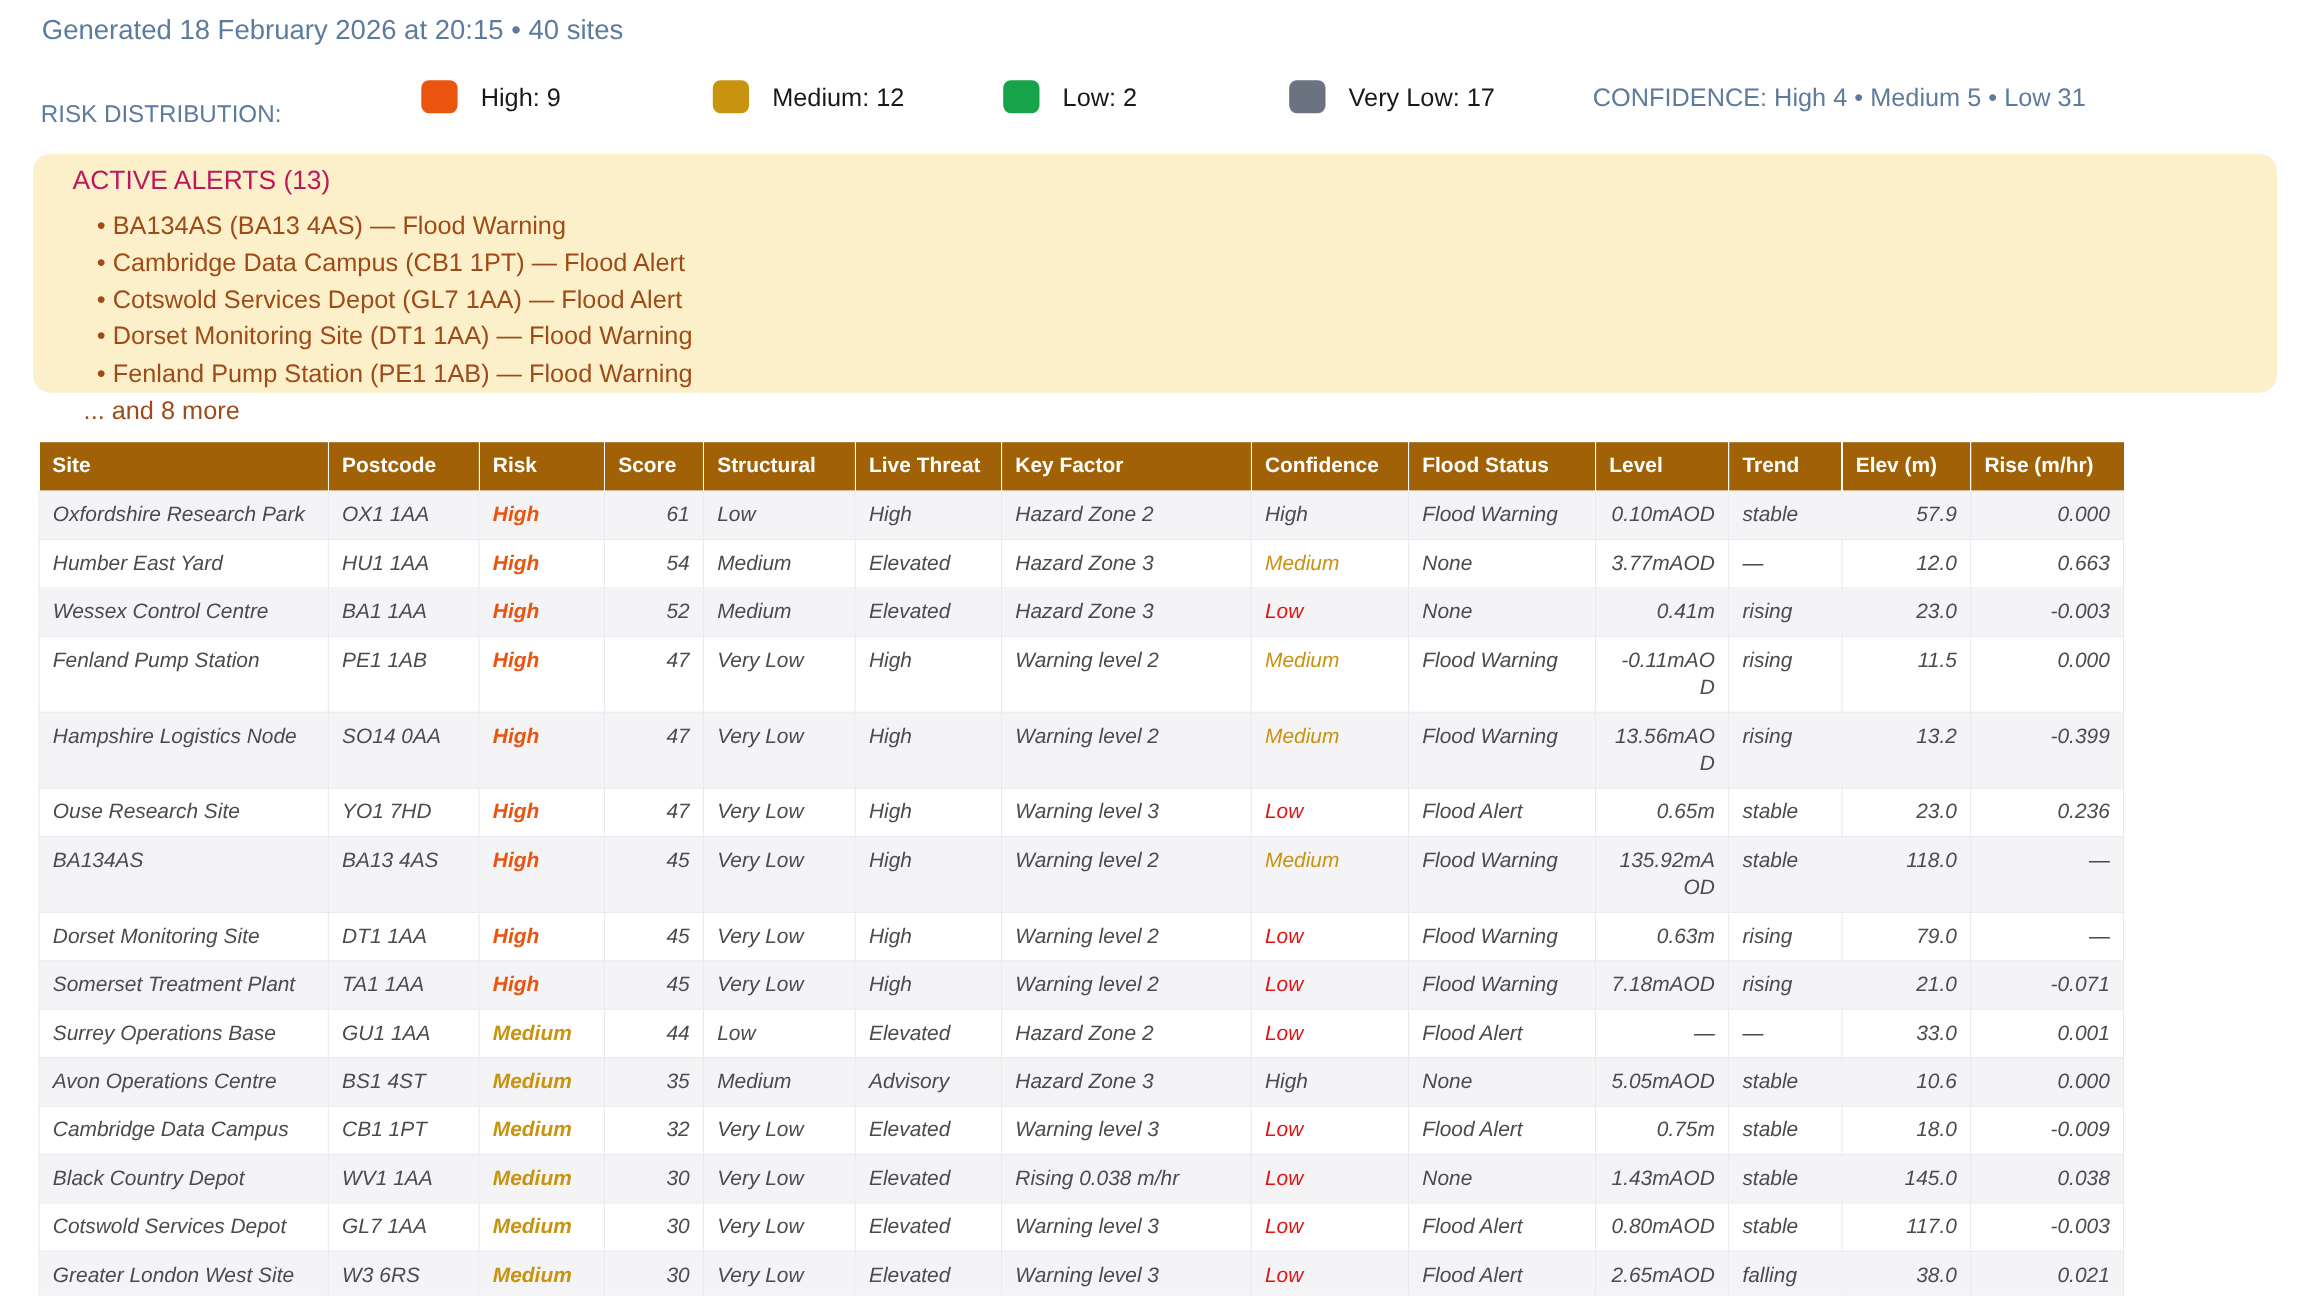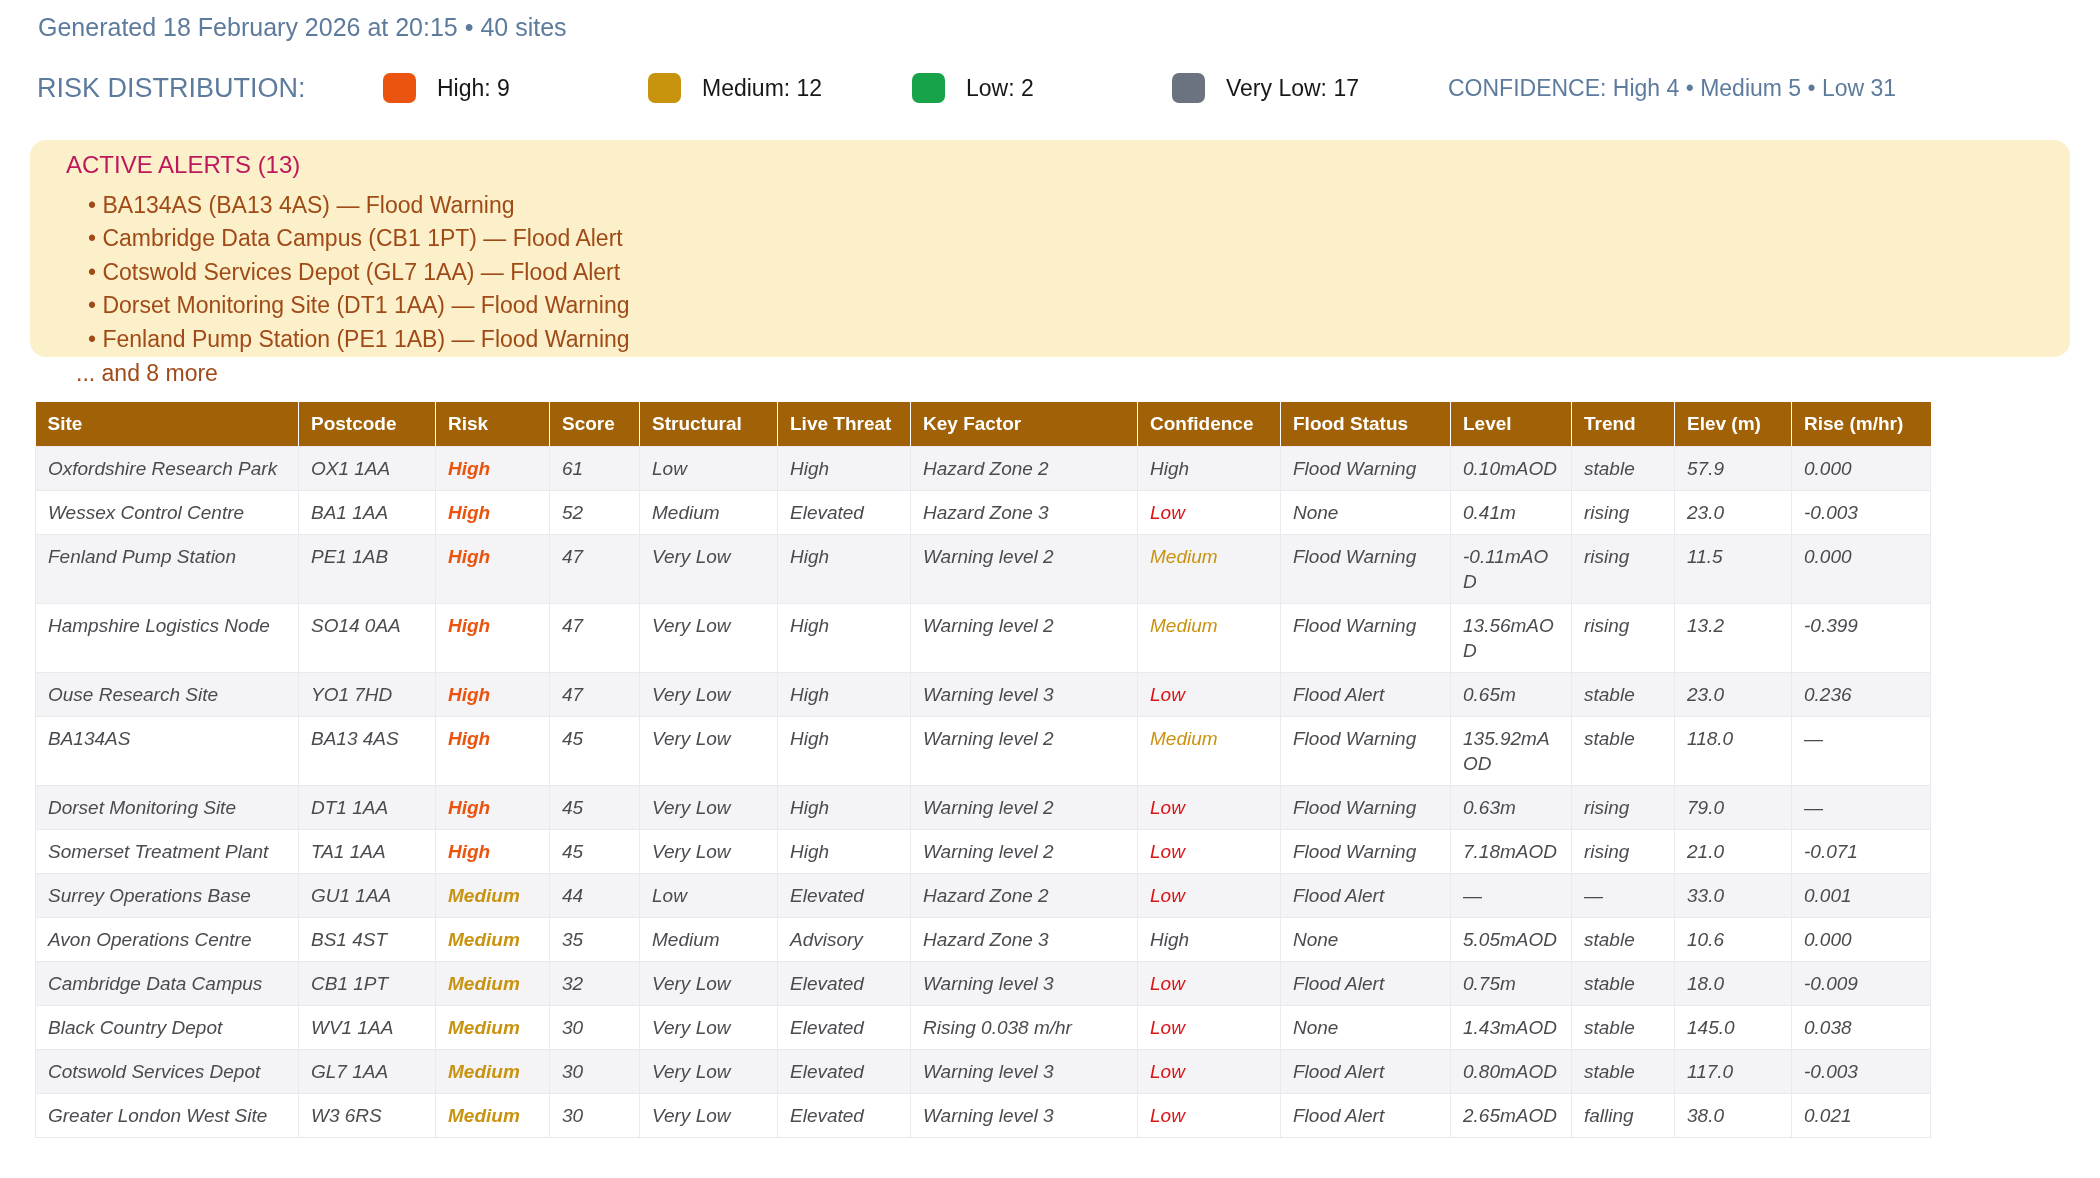--- a/index.html
+++ b/index.html
@@ -10,22 +10,22 @@
     -webkit-font-smoothing:antialiased;
   }
   
   .generated{
     position:absolute;top:13px;left:38px;
     font-size:25px;color:#5d7b9d;
   }
   
   .legend-row{position:absolute;top:73px;left:0;width:2100px;height:30px;}
   .legend-label{
-    position:absolute;top:0;height:30px;display:flex;align-items:center;
-    font-size:27px;color:#5d7b9d;
+    position:absolute;top:16px;height:30px;display:flex;align-items:center;
+    font-size:22px;color:#5d7b9d;
   }
   .legend-item{position:absolute;top:0;height:30px;display:flex;align-items:center;padding-left:28px;}
   .swatch{
     width:33px;height:30px;border-radius:7px;display:inline-block;
   }
   .legend-item .txt{
     margin-left:21px;font-size:23px;color:#17181a;white-space:nowrap;
   }
   .conf-summary{
     position:absolute;top:0;height:30px;display:flex;align-items:center;
@@ -69,21 +69,21 @@
   .risk-table tbody tr:nth-child(even){background:#ffffff;}
   .risk-table td{
     padding:9px 12px;box-sizing:border-box;vertical-align:top;
     border:1px solid #e9e9ef;line-height:25px;
     overflow:hidden;
   }
   .c-site{width:263px}.c-postcode{width:137px}.c-risk{width:114px}
   .c-score{width:90px}.c-structural{width:138px}.c-live_threat{width:133px}
   .c-key_factor{width:227px}.c-confidence{width:143px}.c-flood_status{width:170px}
   .c-level{width:121px}.c-trend{width:103px}.c-elev{width:117px}.c-rise{width:139px}
-  td.c-score,td.c-level,td.c-elev,td.c-rise{text-align:left;margin-top:42px;}
+  td.c-score,td.c-level,td.c-elev,td.c-rise{text-align:right;margin-top:42px;}
   td.c-level{overflow-wrap:break-word;word-break:break-word;}
   td.risk-cell{font-weight:bold;}
   .v-high{color:#ea540e;}
   .v-medium{color:#c8930f;}
   .v-low{color:#de1414;}
 </style>
 </head>
 <body>
 
 <div class="generated">Generated 18 February 2026 at 20:15 • 40 sites</div>
@@ -151,20 +151,35 @@
         <td class="c-live_threat">High</td>
         <td class="c-key_factor">Hazard Zone 2</td>
         <td class="c-confidence">High</td>
         <td class="c-flood_status">Flood Warning</td>
         <td class="c-level">0.10mAOD</td>
         <td class="c-trend">stable</td>
         <td class="c-elev">57.9</td>
         <td class="c-rise">0.000</td>
       </tr>
       <tr>
+        <td class="c-site">Humber East Yard</td>
+        <td class="c-postcode">HU1 1AA</td>
+        <td class="c-risk risk-cell v-high">High</td>
+        <td class="c-score">54</td>
+        <td class="c-structural">Medium</td>
+        <td class="c-live_threat">Elevated</td>
+        <td class="c-key_factor">Hazard Zone 3</td>
+        <td class="c-confidence v-medium">Medium</td>
+        <td class="c-flood_status">None</td>
+        <td class="c-level">3.77mAOD</td>
+        <td class="c-trend">—</td>
+        <td class="c-elev">12.0</td>
+        <td class="c-rise">0.663</td>
+      </tr>
+      <tr>
         <td class="c-site">Wessex Control Centre</td>
         <td class="c-postcode">BA1 1AA</td>
         <td class="c-risk risk-cell v-high">High</td>
         <td class="c-score">52</td>
         <td class="c-structural">Medium</td>
         <td class="c-live_threat">Elevated</td>
         <td class="c-key_factor">Hazard Zone 3</td>
         <td class="c-confidence v-low">Low</td>
         <td class="c-flood_status">None</td>
         <td class="c-level">0.41m</td>

